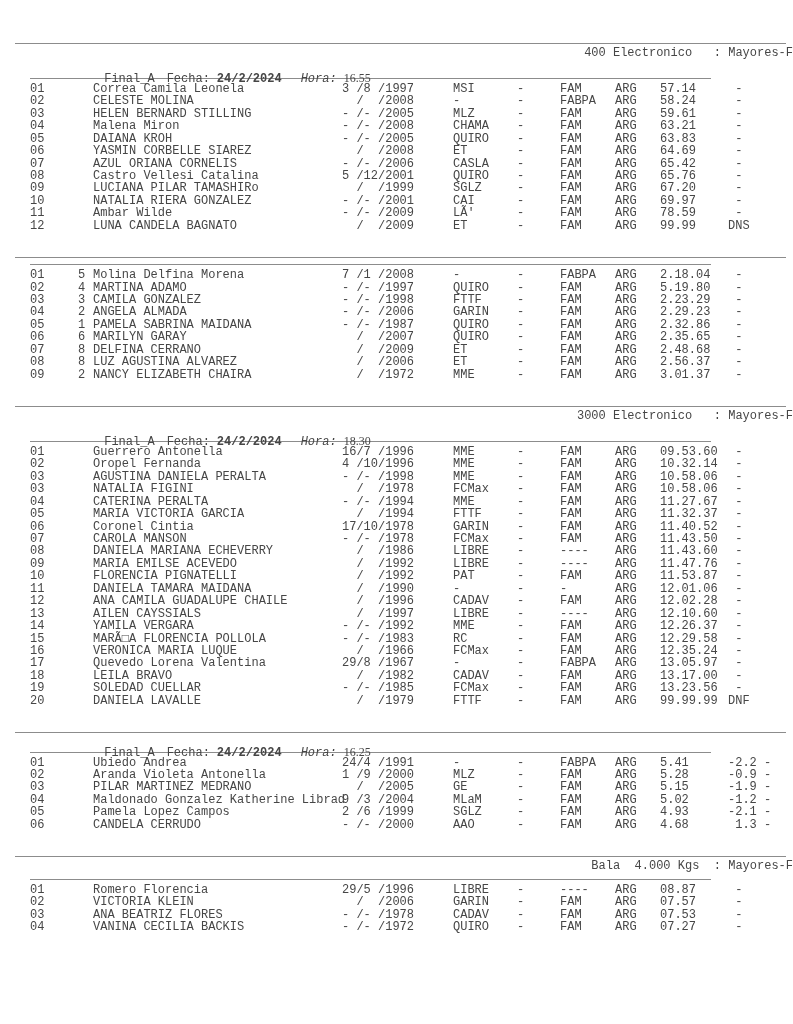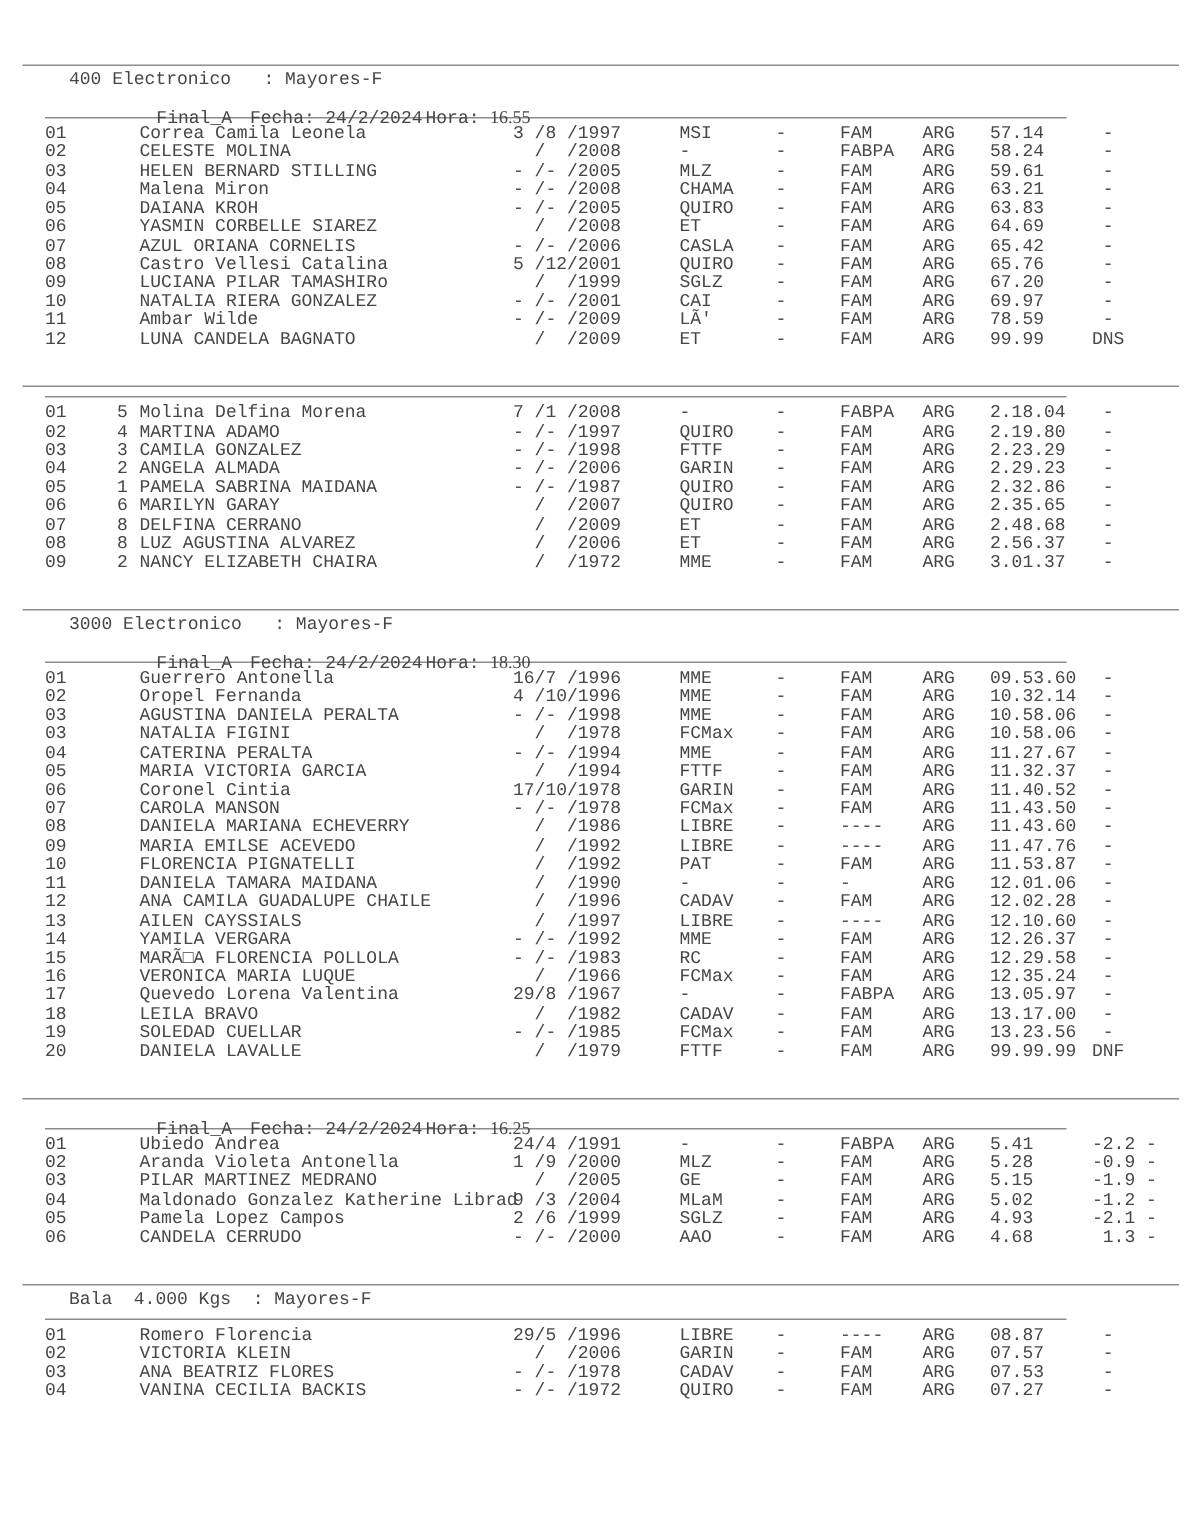--- a/index.html
+++ b/index.html
@@ -4,25 +4,25 @@
 <style>
   html,body{margin:0;padding:0;background:#ffffff;}
   body{width:793px;height:1024px;overflow:hidden;
        font-family:"Liberation Mono","DejaVu Sans Mono",monospace;
        font-size:12px;color:#464646;}
   #doc{padding-top:43px;}
   .section{margin-bottom:25px;}
   .rule{border-top:1px solid #8c8c8c;height:0;}
   .rule-full{margin-left:15px;width:771px;}
   .rule-table{margin-left:30px;width:681px;margin-top:6px;}
-  .title{padding-left:46px;white-space:pre;line-height:12.45px;height:12.45px;margin-top:3px;}
+  .title{padding-left:34px;white-space:pre;line-height:12.45px;height:12.45px;margin-top:3px;text-align:right;}
   .sub{padding-left:61px;white-space:pre;line-height:12.45px;height:12.45px;}
   .sub .flabel{margin-left:12px;text-align:center;}
-  .sub .fvalue{margin-left:7px;}
-  .sub .hlabel{margin-left:2px;}
+  .sub .fvalue{margin-left:7px;font-weight:bold;}
+  .sub .hlabel{margin-left:19px;font-style:italic;}
   .sub .hvalue{margin-left:7px;font-family:Liberation Serif, serif;}
   .rows{margin-top:4px;}
   .row{display:grid;
        grid-template-columns:48px 15px 249px 111px 64px 43px 55px 45px 68px auto;
        padding-left:30px;height:12.45px;line-height:12.45px;}
   .c{white-space:pre;overflow:visible;}
 </style>
 </head>
 <body>
 
@@ -212,21 +212,21 @@
 
   <div class="row">
     <span class="c">02</span>
     <span class="c">4</span>
     <span class="c">MARTINA ADAMO</span>
     <span class="c">- /- /1997</span>
     <span class="c">QUIRO</span>
     <span class="c">-</span>
     <span class="c">FAM</span>
     <span class="c">ARG</span>
-    <span class="c">2.19.80</span>
+    <span class="c">5.19.80</span>
     <span class="c"> -</span>
   </div>
 
   <div class="row">
     <span class="c">03</span>
     <span class="c">3</span>
     <span class="c">CAMILA GONZALEZ</span>
     <span class="c">- /- /1998</span>
     <span class="c">FTTF</span>
     <span class="c">-</span>

